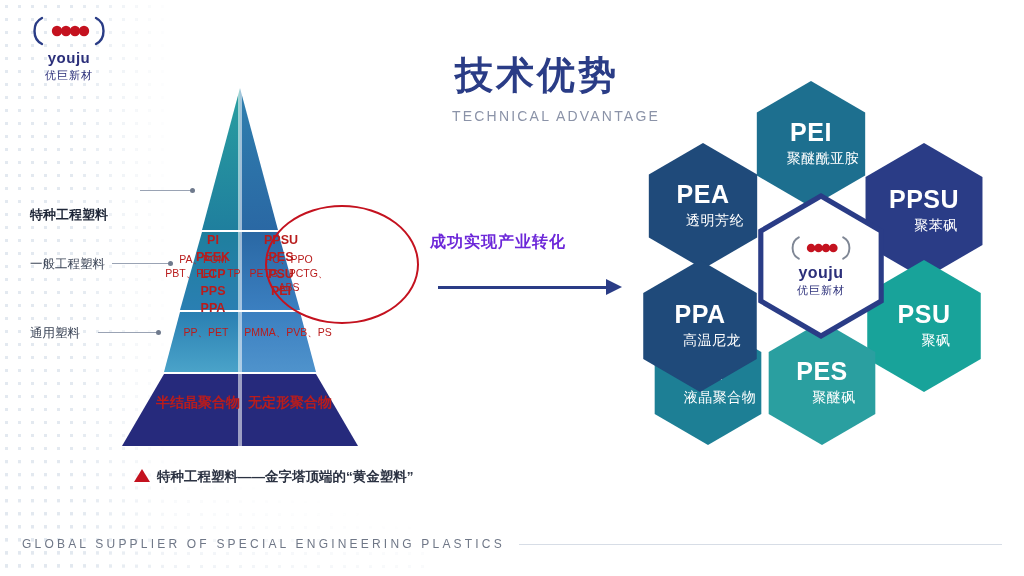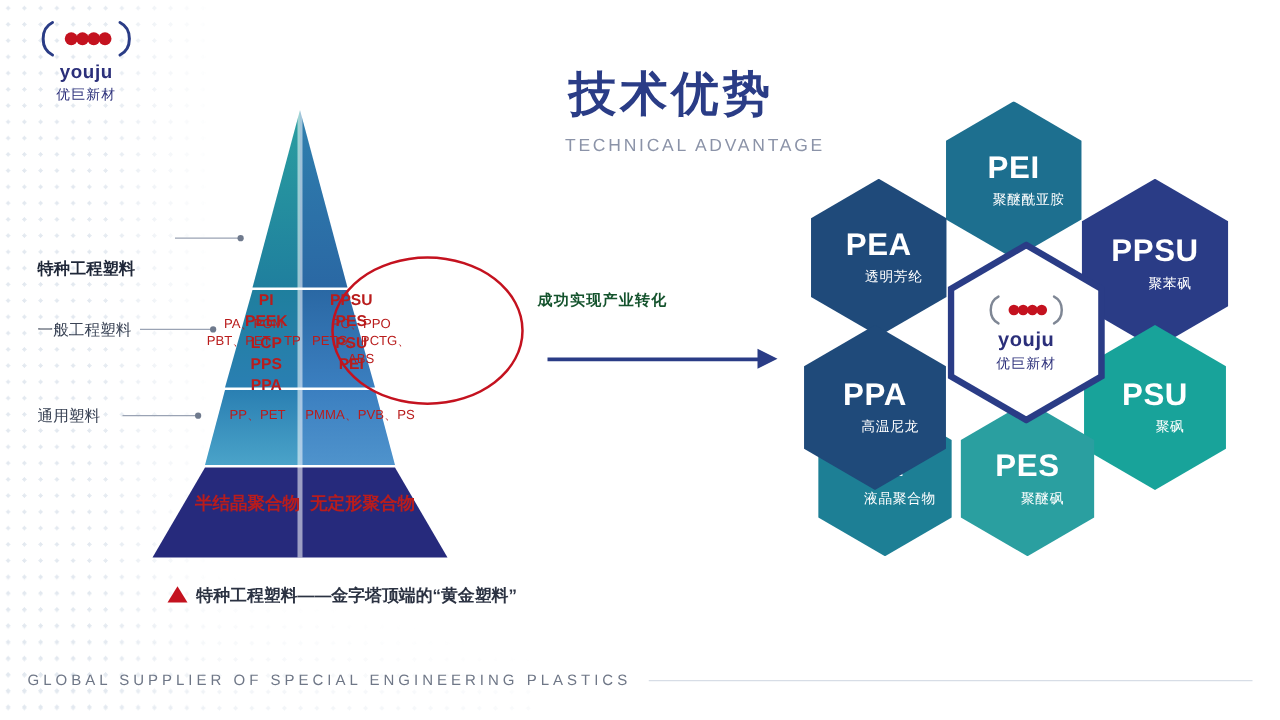--- a/index.html
+++ b/index.html
@@ -66,36 +66,36 @@
   }
   .footnote .tri{
     display:inline-block;width:0;height:0;margin-right:7px;
     border-left:8px solid transparent;border-right:8px solid transparent;border-bottom:13px solid #c4121f;
     transform:translateY(1px);
   }
 
   
   .arrow-block{position:absolute;left:430px;top:228px;width:205px;}
   .arrow-l1{font-size:12.5px;color:#3f4858;letter-spacing:.3px;}
-  .arrow-l2{font-size:12px;color:#14532d;font-weight:bold;letter-spacing:1px;margin-top:4px;}
+  .arrow-l2{font-size:16px;color:#6d28d9;font-weight:bold;letter-spacing:1px;margin-top:4px;}
   .arrow-bar{position:absolute;left:8px;top:58px;width:170px;height:3px;background:#2a3c86;}
   .arrow-head{
     position:absolute;left:176px;top:51px;width:0;height:0;
     border-top:8.5px solid transparent;border-bottom:8.5px solid transparent;border-left:16px solid #2a3c86;
   }
 
   
   .cluster{position:absolute;left:640px;top:85px;width:360px;height:360px;}
   .hex{
     position:absolute;color:#fff;text-align:center;
     clip-path:polygon(50% 0%,93% 25%,93% 75%,50% 100%,7% 75%,7% 25%);
     display:flex;flex-direction:column;align-items:center;justify-content:center;
   }
   .hex .abbr{font-size:25px;font-weight:bold;letter-spacing:.5px;line-height:1;}
-  .hex .cn{font-size:11px;margin-top:5px;letter-spacing:.5px;padding-left:24px;}
+  .hex .cn{font-size:14px;margin-top:5px;letter-spacing:.5px;padding-left:24px;}
 
   .hex-center{
     position:absolute;left:108px;top:108px;width:146px;height:146px;
     clip-path:polygon(50% 0%,93% 25%,93% 75%,50% 100%,7% 75%,7% 25%);
     background:#2a3c86;display:flex;align-items:center;justify-content:center;
   }
   .hex-center-inner{
     width:134px;height:134px;
     clip-path:polygon(50% 0%,93% 25%,93% 75%,50% 100%,7% 75%,7% 25%);
     background:#ffffff;display:flex;flex-direction:column;align-items:center;justify-content:center;

